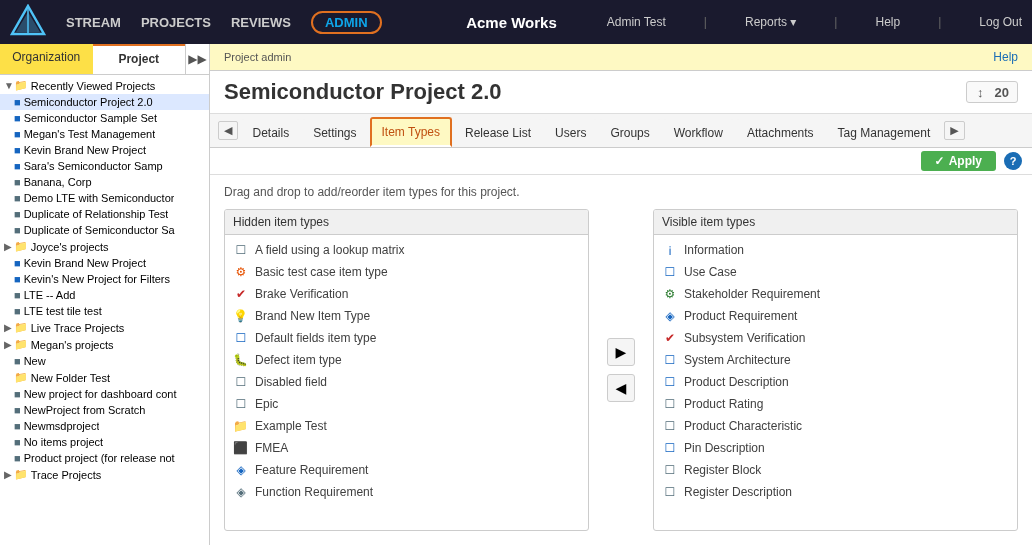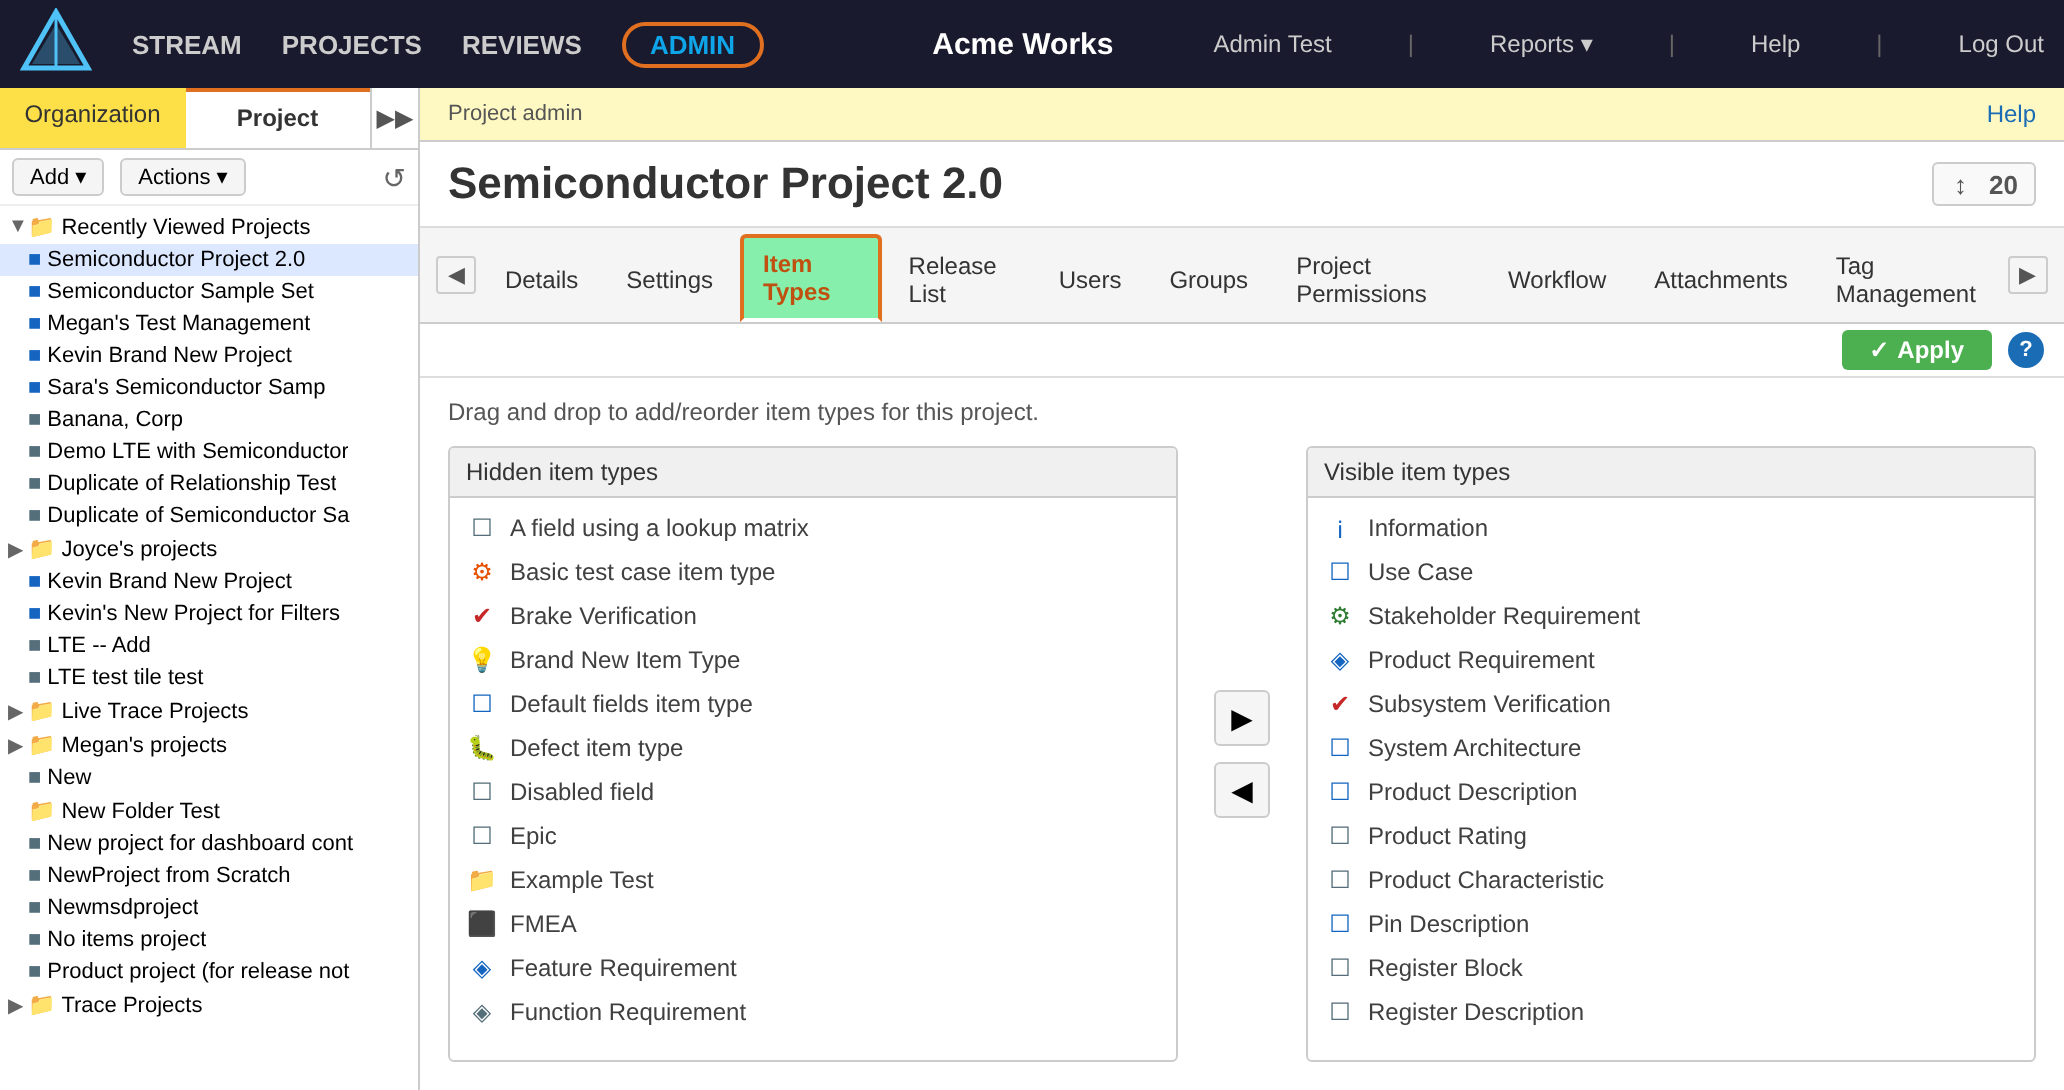--- a/index.html
+++ b/index.html
@@ -58,21 +58,21 @@
     .content-title .version-badge { display: flex; align-items: center; gap: 4px; font-size: 13px; color: #555; border: 1px solid #ccc; padding: 2px 8px; border-radius: 3px; background: #f9f9f9; }
 
     
     .tabs-bar { display: flex; align-items: center; background: #f5f5f5; border-bottom: 1px solid #ccc; padding: 0 6px; }
     .tab-scroll-btn { background: none; border: 1px solid #ccc; cursor: pointer; padding: 2px 5px; font-size: 11px; color: #555; margin: 3px 2px; border-radius: 2px; }
     .tab {
       padding: 6px 10px; font-size: 12px; cursor: pointer; border: 1px solid transparent;
       border-bottom: none; background: #f5f5f5; color: #333; margin: 3px 1px 0;
       border-radius: 3px 3px 0 0;
     }
-    .tab.active { background: #86efac; border: 2px solid #e07020; border-bottom: 2px solid #fff; font-weight: bold; color: #c05010; }
+    .tab.active { background: #fef9c3; border: 2px solid #e07020; border-bottom: 2px solid #fff; font-weight: normal; color: #c05010; }
     .tab-apply-bar { display: flex; align-items: center; justify-content: flex-end; padding: 3px 10px; background: #fff; border-bottom: 1px solid #ddd; gap: 8px; }
     .apply-btn {
       display: flex; align-items: center; gap: 4px; padding: 3px 14px;
       background: #4caf50; color: #fff; border: none; border-radius: 3px;
       font-size: 12px; cursor: pointer; font-weight: bold;
     }
     .help-circle { width: 18px; height: 18px; border-radius: 50%; background: #1a6db5; color: #fff; display: flex; align-items: center; justify-content: center; font-size: 11px; font-weight: bold; cursor: pointer; }
 
     
     .item-types-area { flex: 1; overflow: hidden; padding: 10px 14px; background: #fff; }
@@ -129,25 +129,20 @@
 </nav>
 
 <div class="main-layout">
 
   <div class="sidebar">
     <div class="sidebar-tabs">
       <div class="sidebar-tab">Organization</div>
       <div class="sidebar-tab active">Project</div>
       <div style="width:24px;display:flex;align-items:center;justify-content:center;cursor:pointer;color:#555;border-left:1px solid #ccc;">▶▶</div>
     </div>
-    <div class="sidebar-toolbar">
-      <button class="btn-small">Add ▾</button>
-      <button class="btn-small">Actions ▾</button>
-      <span class="sidebar-refresh">↺</span>
-    </div>
     <div class="sidebar-content">
 
       <div class="tree-item">
         <span class="tree-toggle">▼</span>
         <span class="icon" style="color:#e8a020;">📁</span>
         <span class="label">Recently Viewed Projects</span>
       </div>
       <div class="tree-item selected">
         <span style="width:10px"></span>
         <span class="icon icon-blue">■</span>
@@ -287,21 +282,20 @@
     </div>
 
     <div class="tabs-bar">
       <button class="tab-scroll-btn">◀</button>
       <div class="tab">Details</div>
       <div class="tab">Settings</div>
       <div class="tab active">Item Types</div>
       <div class="tab">Release List</div>
       <div class="tab">Users</div>
       <div class="tab">Groups</div>
-      <div class="tab">Project Permissions</div>
       <div class="tab">Workflow</div>
       <div class="tab">Attachments</div>
       <div class="tab">Tag Management</div>
       <button class="tab-scroll-btn" style="margin-left:2px;">▶</button>
     </div>
 
     <div class="tab-apply-bar">
       <button class="apply-btn">
         <span>✓</span>
         <span>Apply</span>

